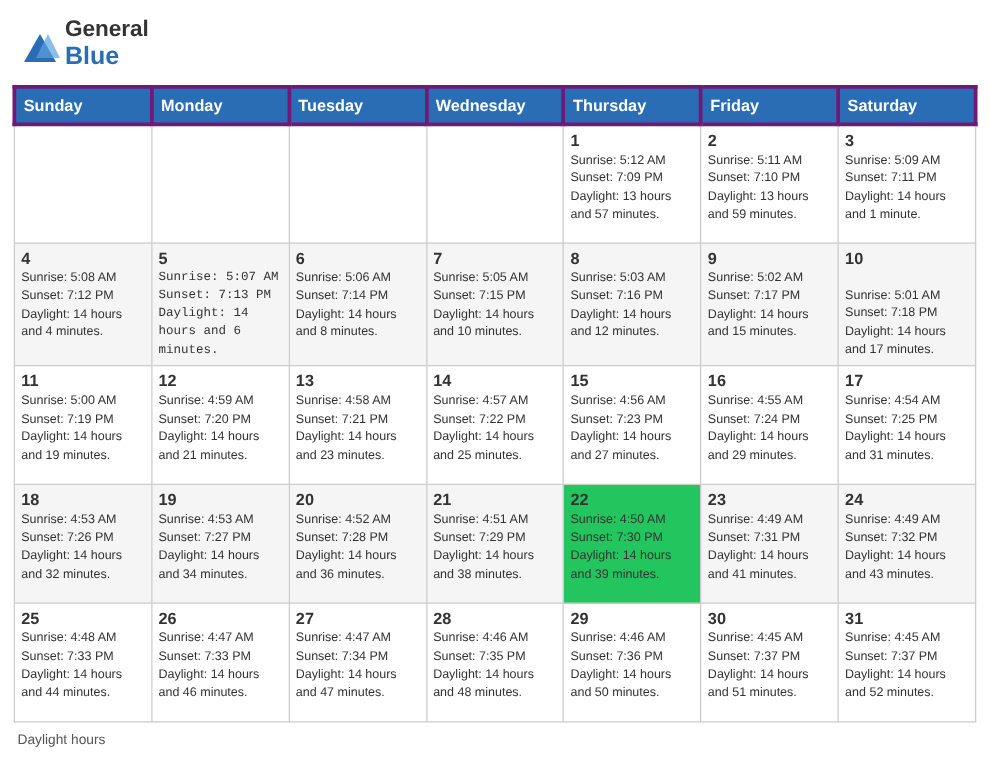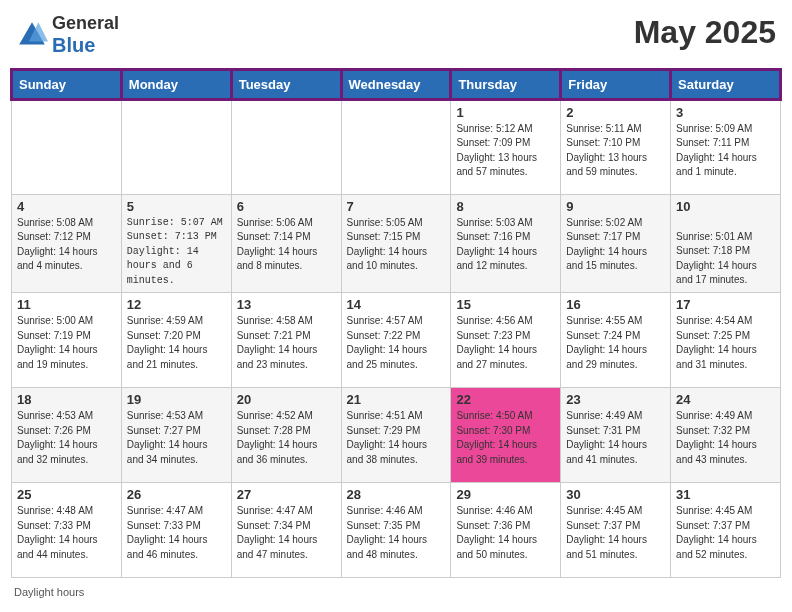--- a/index.html
+++ b/index.html
@@ -12,21 +12,21 @@
     }
     .header {
       display: flex;
       justify-content: space-between;
       align-items: flex-start;
       margin-bottom: 8px;
       padding: 4px 6px;
     }
     .logo {
       display: flex;
-      align-items: center;
+      align-items: flex-end;
       gap: 4px;
     }
     .logo-text {
       display: flex;
       flex-direction: column;
       line-height: 1.1;
     }
     .logo-general {
       font-size: 18px;
       font-weight: bold;
@@ -112,21 +112,20 @@
     <svg class="logo-icon" viewBox="0 0 40 40">
       <polygon points="20,4 36,32 4,32" fill="#2a6db5"></polygon>
       <polygon points="28,4 40,28 16,28" fill="#5ba3e0" opacity="0.7"></polygon>
     </svg>
     <div class="logo-text">
       <span class="logo-general">General</span>
       <span class="logo-blue">Blue</span>
     </div>
   </div>
   <div class="title-block">
-    <div class="month-year">May 2025</div>
   </div>
 </div>
 
 <table class="calendar">
   <thead>
     <tr>
 
     <th>Sunday</th>
         <th>Monday</th>
         <th>Tuesday</th>
@@ -268,21 +267,21 @@
           <div class="day-info" style="white-space: pre-line;">Sunrise: 4:52 AM
 Sunset: 7:28 PM
 Daylight: 14 hours and 36 minutes.</div>
         </td>
         <td style="background: rgb(245, 245, 245);">
           <span class="day-number">21</span>
           <div class="day-info" style="white-space: pre-line;">Sunrise: 4:51 AM
 Sunset: 7:29 PM
 Daylight: 14 hours and 38 minutes.</div>
         </td>
-        <td style="background: #ec4899;">
+        <td style="background: #22c55e;">
           <span class="day-number">22</span>
           <div class="day-info" style="white-space: pre-line;">Sunrise: 4:50 AM
 Sunset: 7:30 PM
 Daylight: 14 hours and 39 minutes.</div>
         </td>
         <td style="background: rgb(245, 245, 245);">
           <span class="day-number">23</span>
           <div class="day-info" style="white-space: pre-line;">Sunrise: 4:49 AM
 Sunset: 7:31 PM
 Daylight: 14 hours and 41 minutes.</div>

